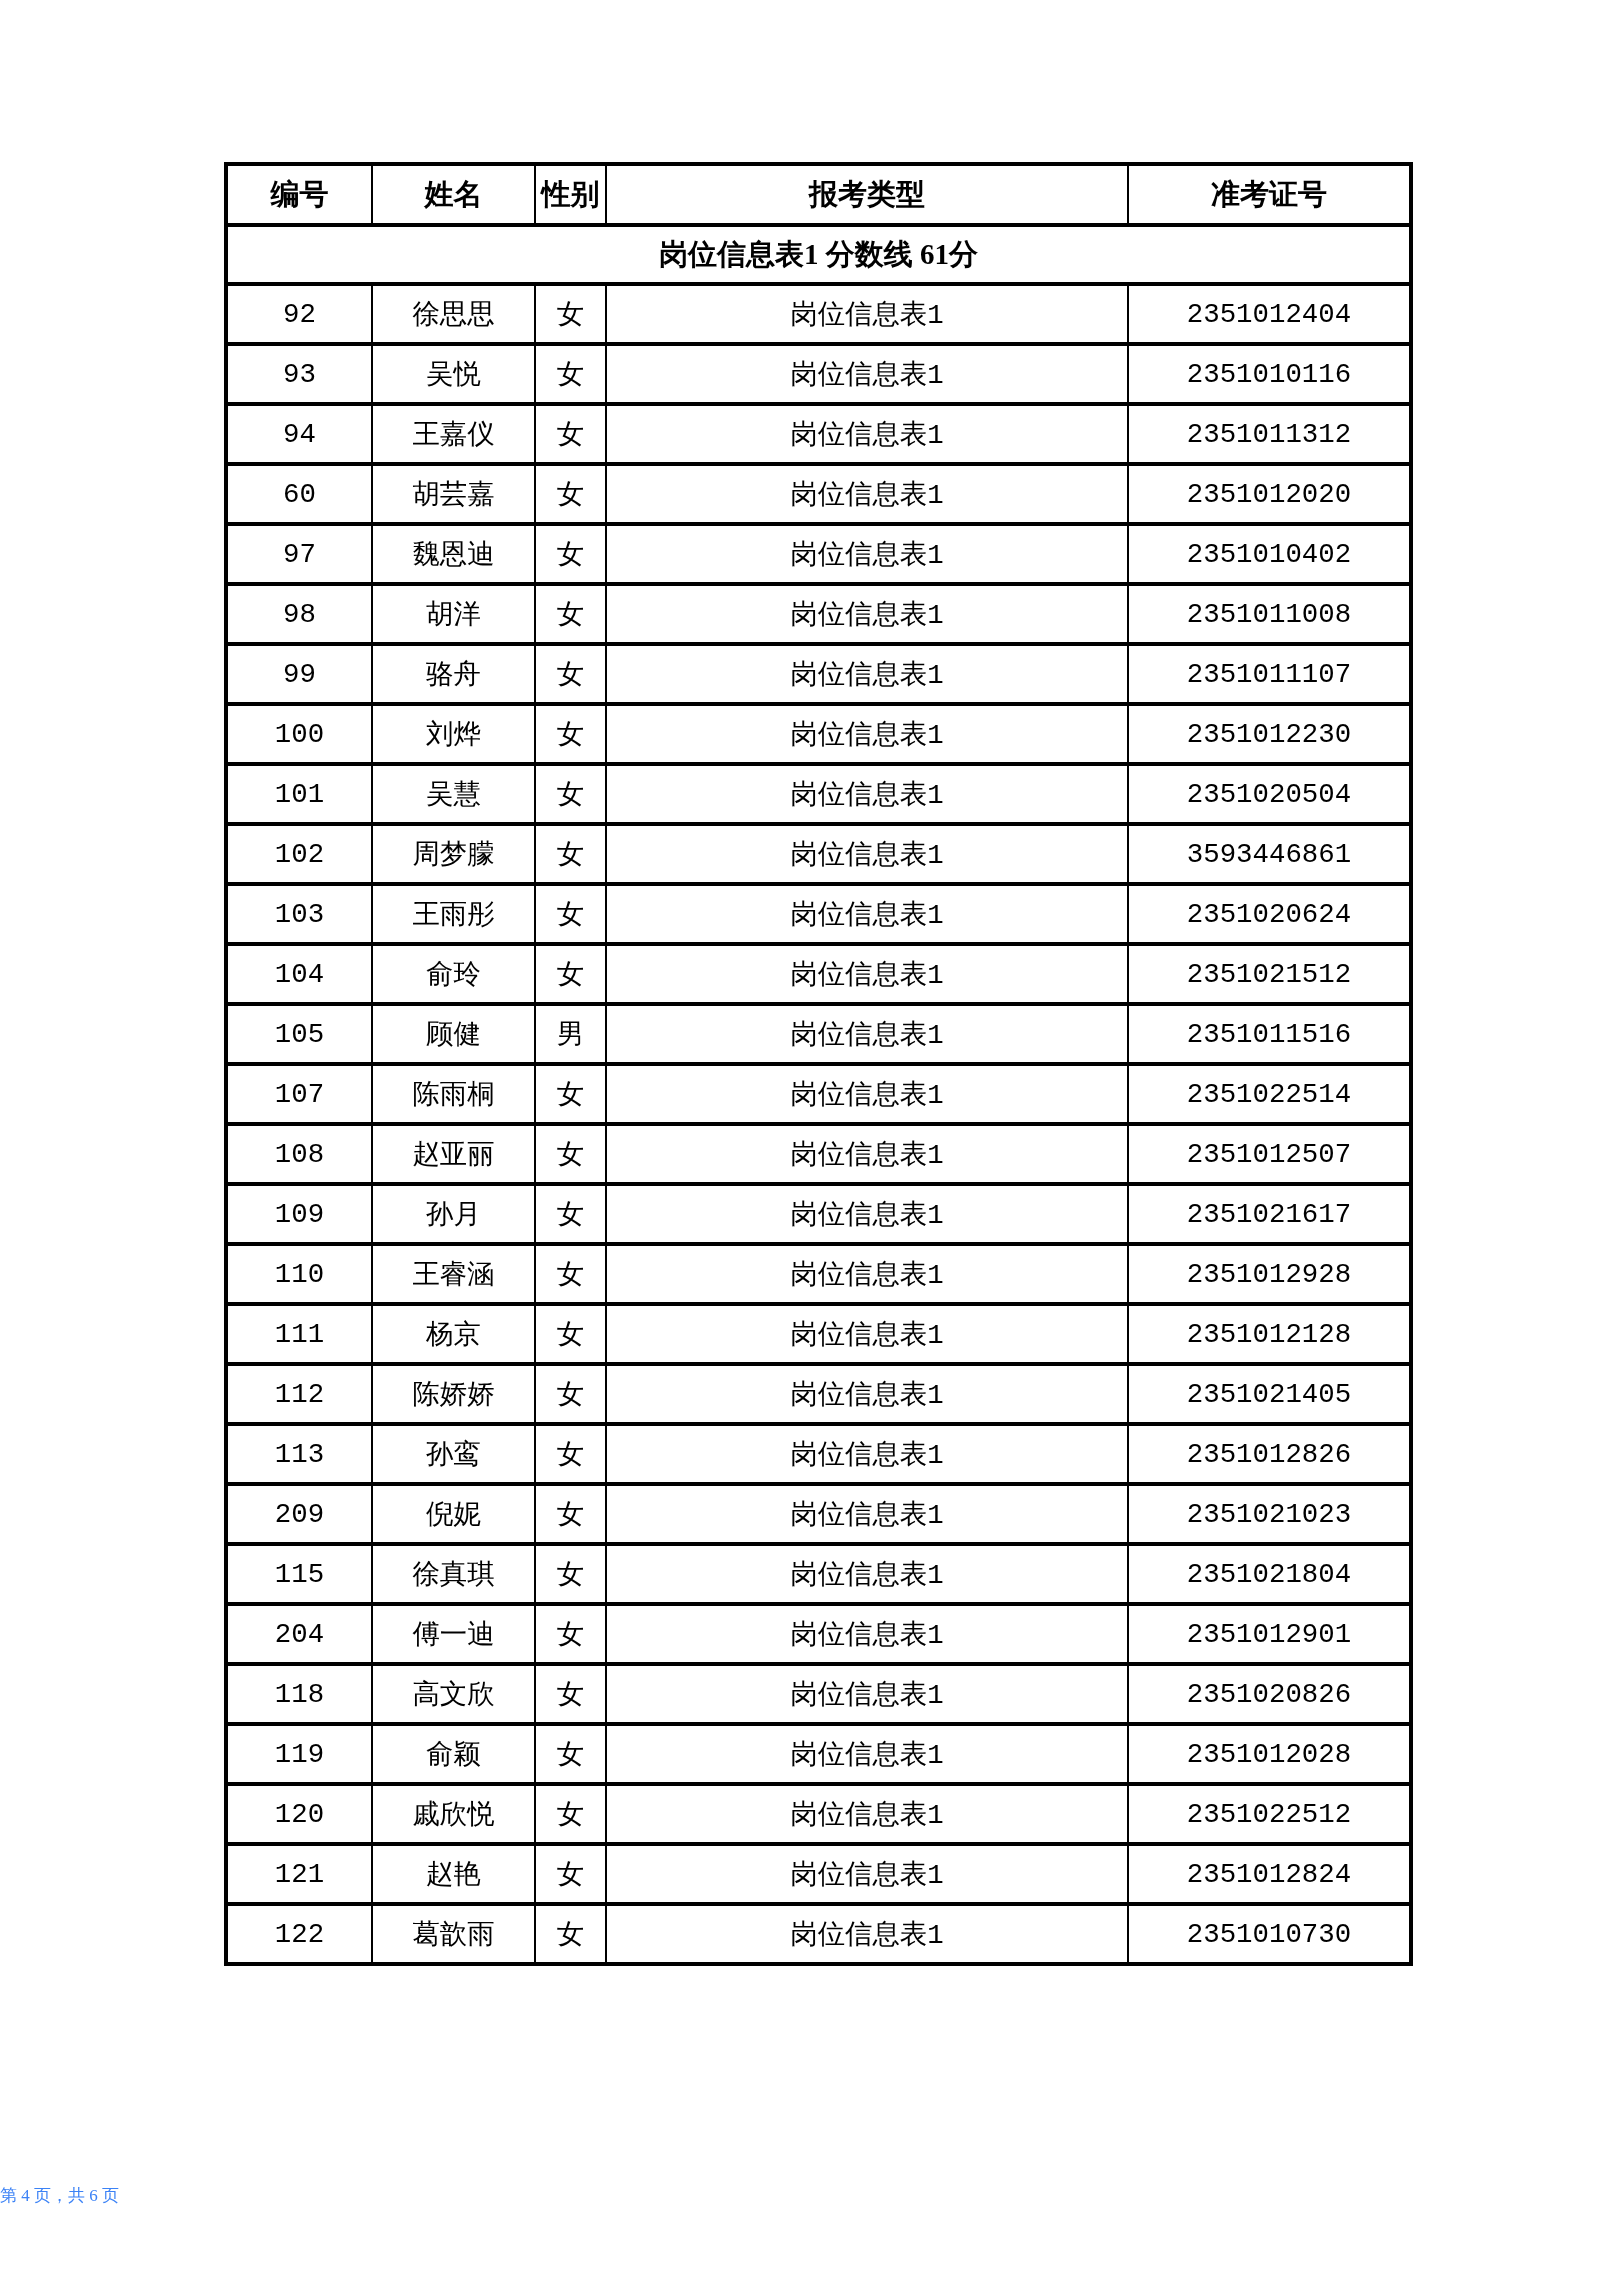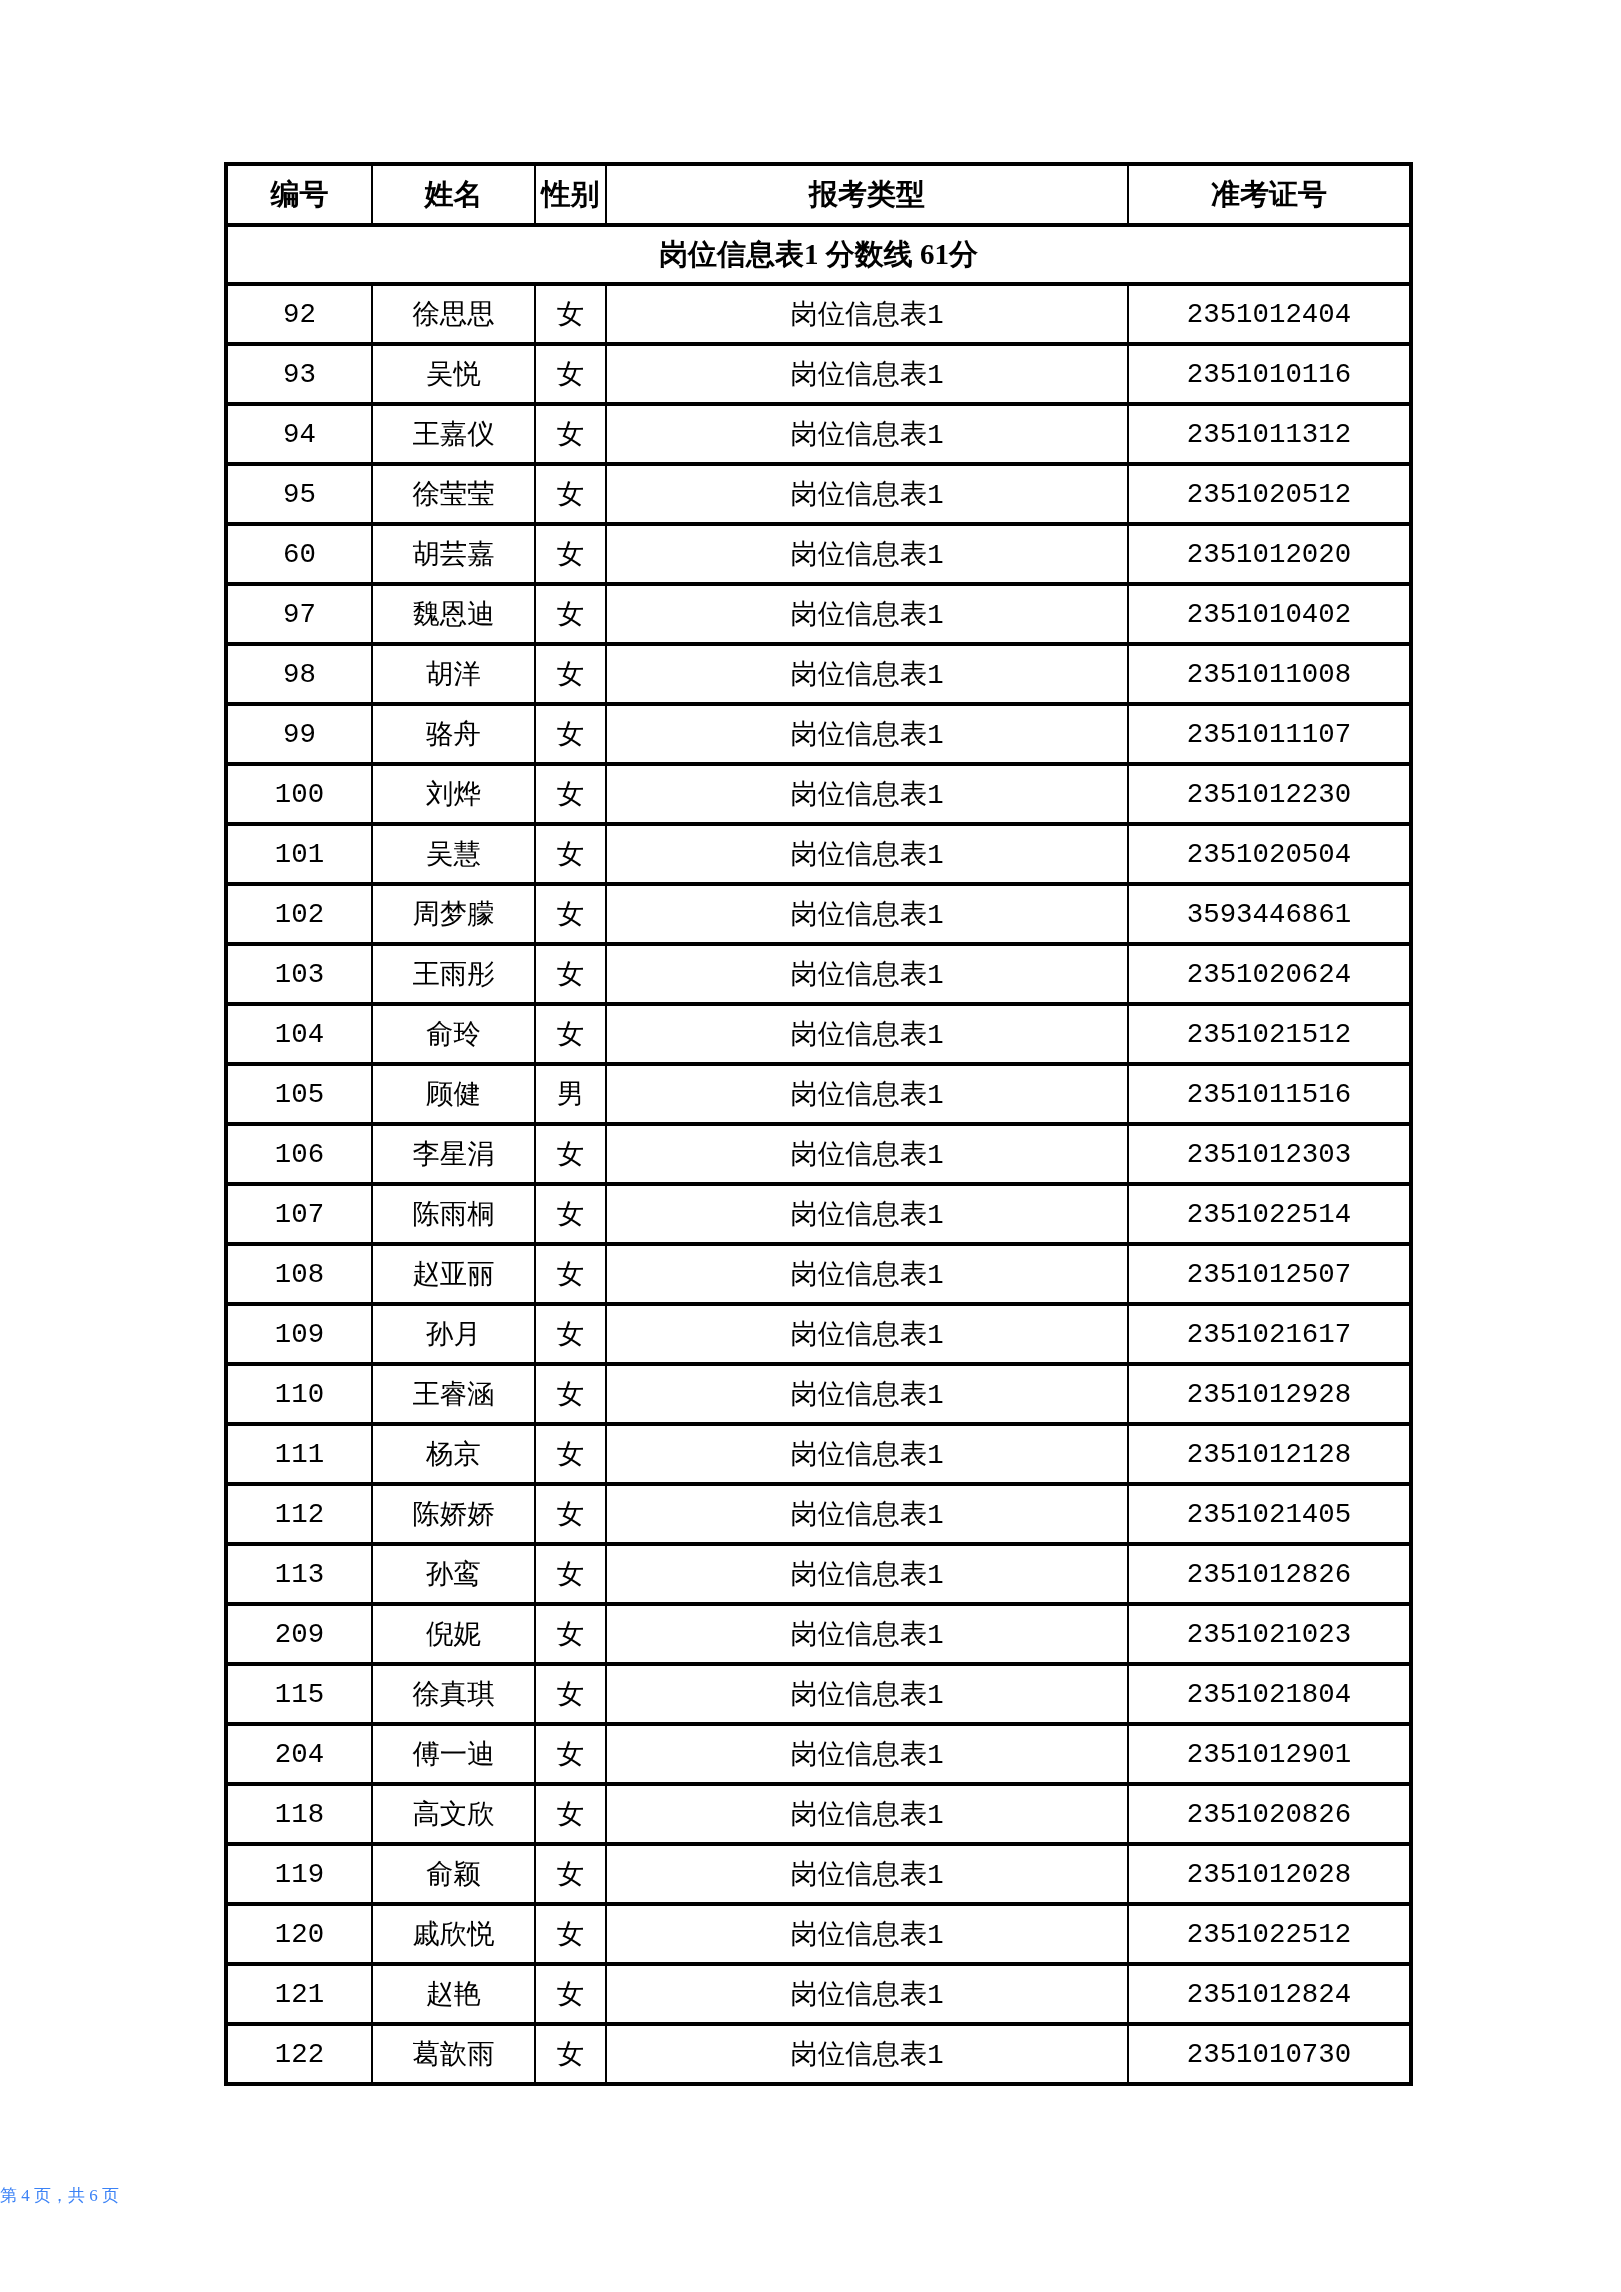--- a/index.html
+++ b/index.html
@@ -113,27 +113,20 @@
   </tr>
 
   <tr class="data-row">
     <td>94</td>
     <td>王嘉仪</td>
     <td>女</td>
     <td>岗位信息表1</td>
     <td>2351011312</td>
   </tr>
 
-  <tr class="data-row">
-    <td>95</td>
-    <td>徐莹莹</td>
-    <td>女</td>
-    <td>岗位信息表1</td>
-    <td>2351020512</td>
-  </tr>
 
   <tr class="data-row">
     <td>60</td>
     <td>胡芸嘉</td>
     <td>女</td>
     <td>岗位信息表1</td>
     <td>2351012020</td>
   </tr>
 
   <tr class="data-row">
@@ -201,27 +194,20 @@
   </tr>
 
   <tr class="data-row">
     <td>105</td>
     <td>顾健</td>
     <td>男</td>
     <td>岗位信息表1</td>
     <td>2351011516</td>
   </tr>
 
-  <tr class="data-row">
-    <td>106</td>
-    <td>李星涓</td>
-    <td>女</td>
-    <td>岗位信息表1</td>
-    <td>2351012303</td>
-  </tr>
 
   <tr class="data-row">
     <td>107</td>
     <td>陈雨桐</td>
     <td>女</td>
     <td>岗位信息表1</td>
     <td>2351022514</td>
   </tr>
 
   <tr class="data-row">

